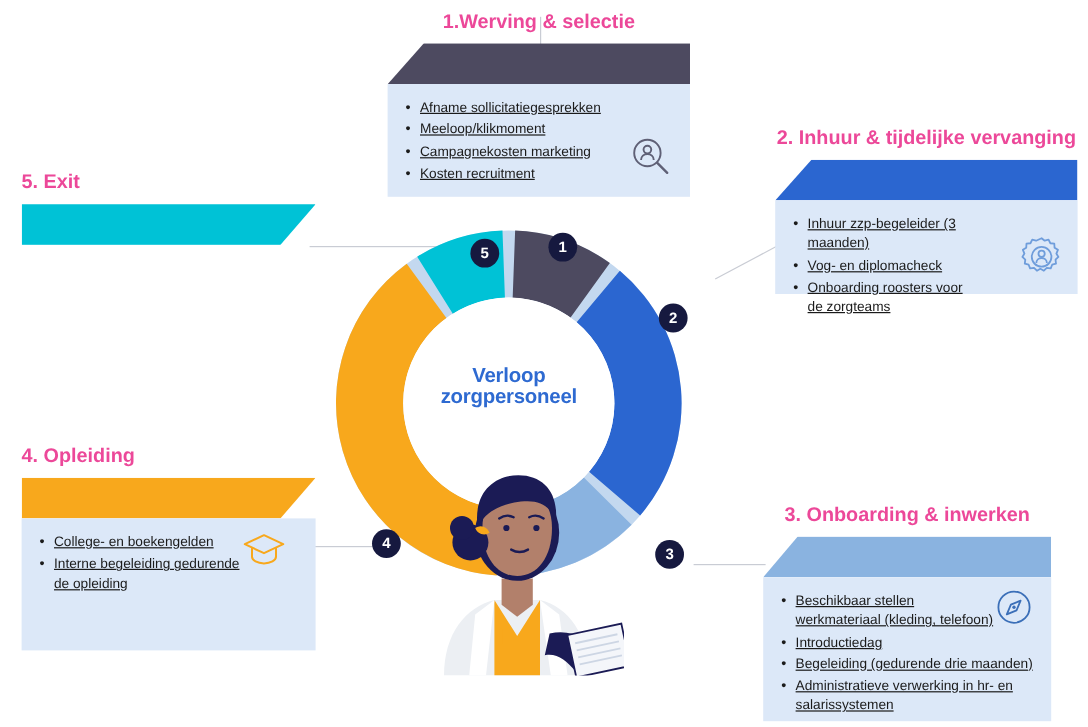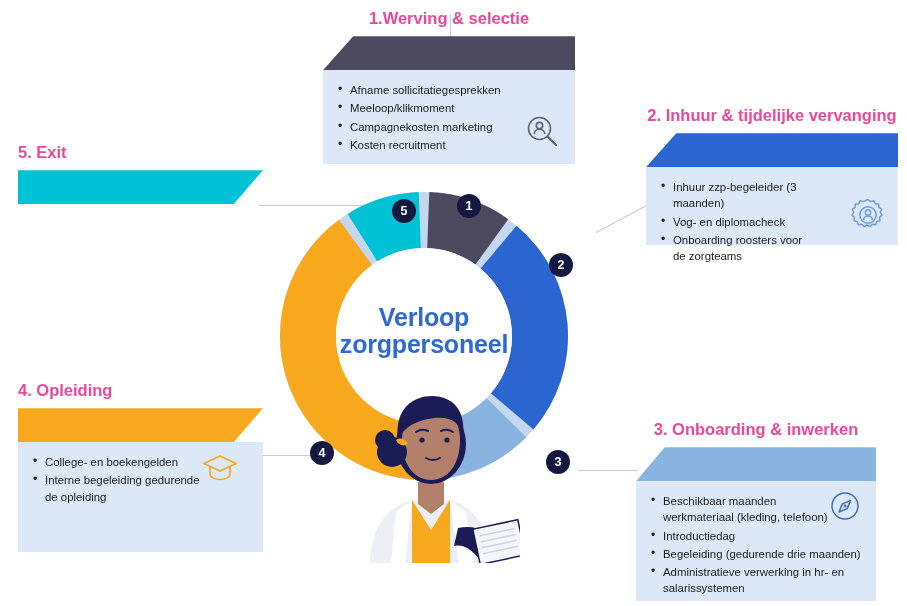--- a/index.html
+++ b/index.html
@@ -22,20 +22,21 @@
   .card-head { height: 34px; width: 100%; }
   .card-body {
     background: #dce8f8; position: relative;
     padding: 12px 14px 14px 14px;
   }
   .card-body ul { list-style: none; }
   .card-body li {
     font-size: 11.4px; color: #1b1b1b; line-height: 1.42;
     padding-left: 13px; position: relative; margin-bottom: 2px;
     max-width: 215px;
+    text-decoration: underline;
   }
   .card-body li::before {
     content: "•"; position: absolute; left: 1px; top: -1px;
     font-size: 12px; color: #1b1b1b;
   }
   .card-icon { position: absolute; }
 
   
   .slant-left  { clip-path: polygon(12% 0, 100% 0, 100% 100%, 0 100%); }
   .slant-right { clip-path: polygon(0 0, 100% 0, 88% 100%, 0 100%); }
@@ -45,21 +46,21 @@
 
   
   #donut { position: absolute; left: 274px; top: 186px; width: 300px; height: 300px; }
   #donut svg { display: block; }
 
   .center-label {
     position: absolute; left: 0; right: 0; top: 118px;
     text-align: center; pointer-events: none;
   }
   .center-label span {
-    display: block; font-size: 25px; font-weight: bold;
+    display: block; font-size: 17px; font-weight: bold;
     color: #2e6ad1; line-height: 1.08; letter-spacing: -0.2px;
   }
 
   
   .badge {
     position: absolute; width: 24px; height: 24px; border-radius: 50%;
     background: #16193f; color: #ffffff; font-size: 12.5px; font-weight: bold;
     display: flex; align-items: center; justify-content: center;
     font-family: "Liberation Sans", sans-serif;
   }
@@ -115,36 +116,36 @@
         </svg>
       </div>
     </div>
   </div>
 
   <div class="card" style="left:636px; top:419px; width:240px;">
     <div class="card-title center">3. Onboarding &amp; inwerken</div>
     <div class="card-head slant-left" style="background:#8ab3e0;"></div>
     <div class="card-body" style="height:120px;">
       <ul>
-        <li style="max-width:185px;">Beschikbaar maanden werkmateriaal (kleding, telefoon)</li>
+        <li style="max-width:185px;">Beschikbaar stellen werkmateriaal (kleding, telefoon)</li>
         <li style="max-width:225px;">Introductiedag</li>
         <li style="max-width:225px;">Begeleiding (gedurende drie maanden)</li>
         <li style="max-width:205px;">Administratieve verwerking in hr- en salarissystemen</li>
       </ul>
       <div class="card-icon" style="right:14px; top:8px;">
         <svg width="34" height="34" viewBox="0 0 34 34" fill="none" stroke="#3b6fb8" stroke-width="1.5">
           <circle cx="17" cy="17" r="13"></circle>
           <path d="M22.5 11.5l-3.4 8.1-8.1 3.4 3.4-8.1z" stroke-linejoin="round"></path>
           <circle cx="17" cy="17" r="1.4" fill="#3b6fb8" stroke="none"></circle>
         </svg>
       </div>
     </div>
   </div>
 
-  <div class="card" style="left:18px; top:380px; width:245px;">
+  <div class="card" style="left:18px; top:370px; width:245px;">
     <div class="card-title">4. Opleiding</div>
     <div class="card-head slant-right" style="background:#f8a81c;"></div>
     <div class="card-body" style="height:110px;">
       <ul>
         <li style="max-width:160px;">College- en boekengelden</li>
         <li style="max-width:175px;">Interne begeleiding gedurende de opleiding</li>
       </ul>
       <div class="card-icon" style="right:24px; top:10px;">
         <svg width="38" height="34" viewBox="0 0 38 34" fill="none" stroke="#f8a81c" stroke-width="1.7">
           <path d="M19 4L35 11.5 19 19 3 11.5z" stroke-linejoin="round"></path>

